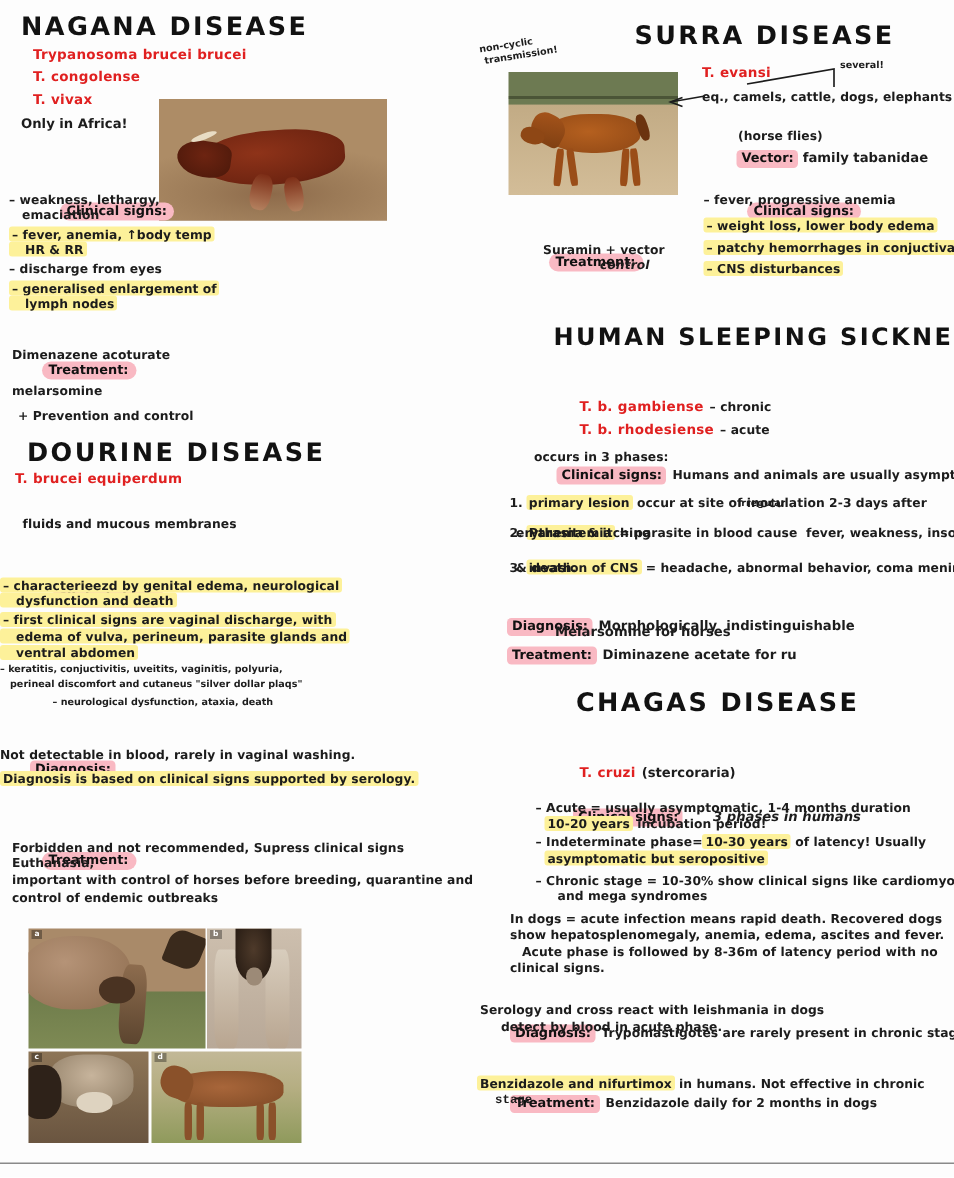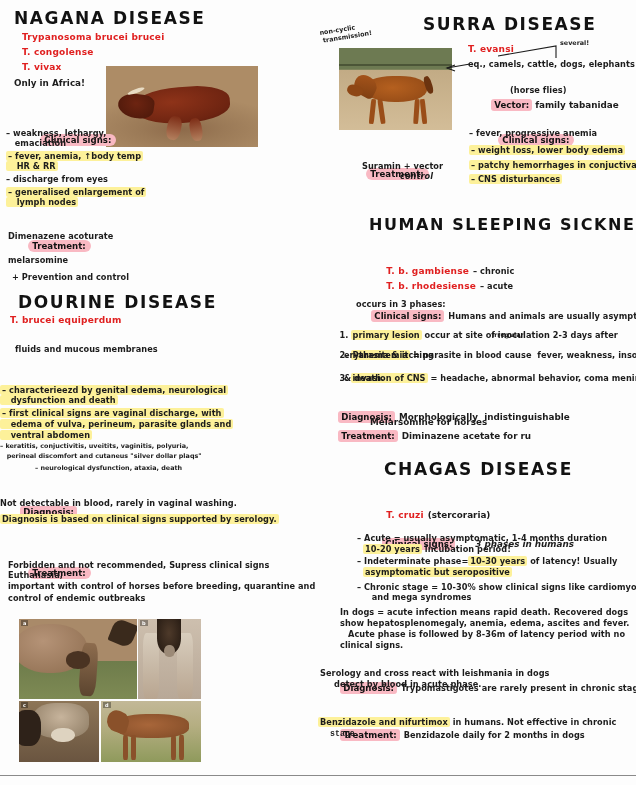--- a/index.html
+++ b/index.html
@@ -255,21 +255,21 @@
   <svg class="ink" style="left:0;top:0;width:636px;height:120px;">
     <path d="M498 56 L556 46 L556 58" stroke="#1c1c1c" stroke-width="1.1" fill="none"></path>
     <path d="M455 65 L447 68 L455 71" stroke="#1c1c1c" stroke-width="1.1" fill="none"></path>
     <line x1="447" y1="68" x2="470" y2="64" stroke="#1c1c1c" stroke-width="1.1"></line>
   </svg>
   <div class="t body" style="left:468px;top:59px;">eq., camels, cattle, dogs, elephants</div>
 
   <div class="t" style="left:471px;top:73px;">
     <span class="pinkflat">Vector:</span><span class="body9" style="padding-left:3px;">family tabanidae</span>
   </div>
-  <div class="t body" style="left:510px;top:85px;">(horse flies)</div>
+  <div class="t body" style="left:492px;top:85px;">(horse flies)</div>
 
   <div class="t" style="left:478px;top:108px;">
     <span class="pink">Clinical signs:</span>
   </div>
   <div class="t body" style="left:469px;top:128px;">– fever, progressive anemia</div>
   <div class="t body" style="left:469px;top:145px;"><span class="yelb">– weight loss, lower body edema</span></div>
   <div class="t body" style="left:469px;top:160px;"><span class="yelb">– patchy hemorrhages in conjuctiva</span></div>
   <div class="t body" style="left:469px;top:174px;"><span class="yelb">– CNS disturbances</span></div>
 
   <div class="t" style="left:346px;top:142px;">

